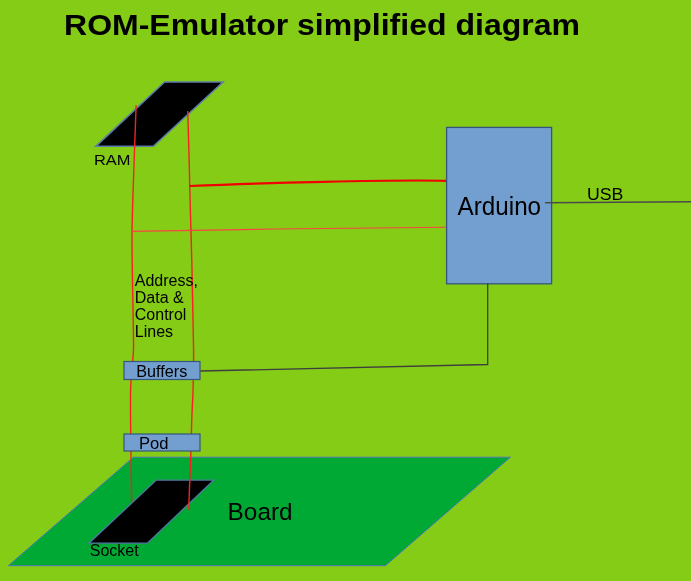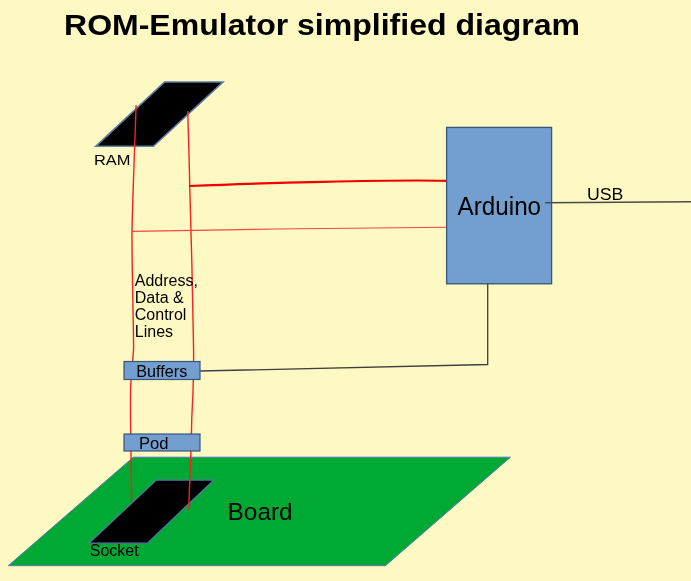--- a/index.html
+++ b/index.html
@@ -1,16 +1,16 @@
 <!DOCTYPE html>
 <html><head>
 <meta charset="utf-8">
 <style>
   html,body{margin:0;padding:0;background:#ffffff;}
-  #canvas{position:relative;width:691px;height:581px;background:#fef9c3;overflow:hidden;
+  #canvas{position:relative;width:691px;height:581px;background:#84cc16;overflow:hidden;
           font-family:"Liberation Sans", sans-serif;}
   svg{position:absolute;left:0;top:0;}
   text{font-family:"Liberation Sans", sans-serif;fill:#000000;}
 </style>
 </head>
 <body>
 <div id="canvas">
 <svg width="691" height="581" viewBox="0 0 691 581">
 
   <text x="64.0" y="34.9" font-size="30" font-weight="bold" textLength="516" lengthAdjust="spacingAndGlyphs">ROM-Emulator simplified diagram</text>

